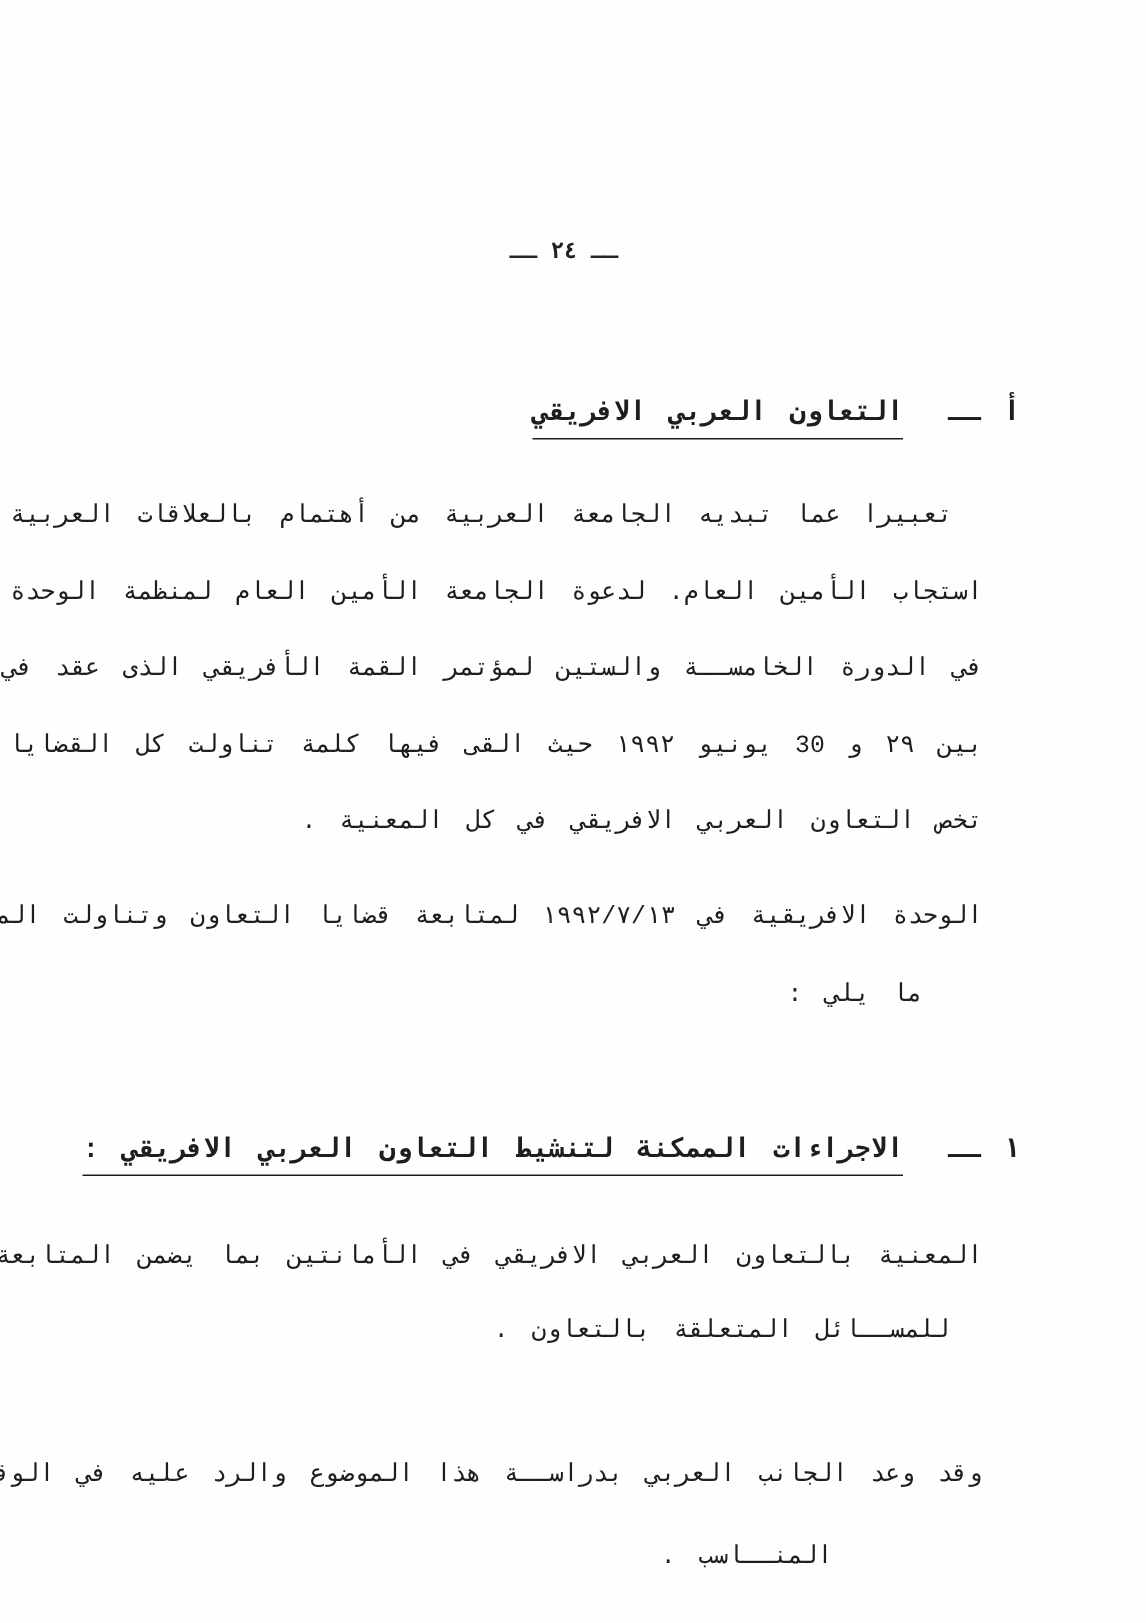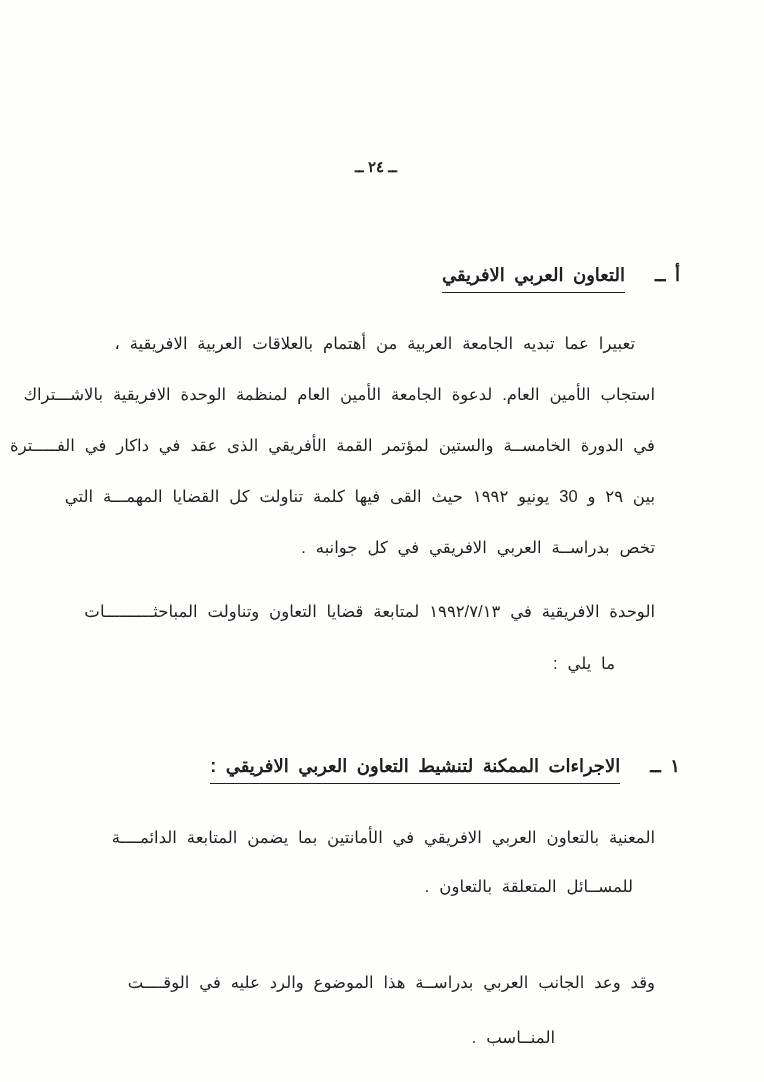--- a/index.html
+++ b/index.html
@@ -4,21 +4,21 @@
 <style>
   * { box-sizing: border-box; }
   html, body { margin: 0; padding: 0; background: #ffffff; }
 
   .page {
     position: relative;
     width: 764px;
     height: 1082px;
     margin: 0 auto;
     background: #fefefdff;
-    font-family: Liberation Sans, sans-serif;
+    font-family: Liberation Mono, monospace;
     color: #1e1e20;
     direction: rtl;
     overflow: hidden;
   }
 
   
   .pageno {
     position: absolute;
     top: 158px;
     left: 0;
@@ -85,21 +85,21 @@
 
   <div class="heading h-a">
     <span class="marker">أ ــ</span><span class="title">التعاون العربي الافريقي</span>
   </div>
 
   <div class="para p1">
     <div class="line ind-20">تعبيرا عما تبديه الجامعة العربية من أهتمام بالعلاقات العربية الافريقية ،</div>
     <div class="line">استجاب الأمين العام. لدعوة الجامعة الأمين العام لمنظمة الوحدة الافريقية بالاشـــتراك</div>
     <div class="line">في الدورة الخامســة والستين لمؤتمر القمة الأفريقي الذى عقد في داكار في الفـــــترة</div>
     <div class="line">بين ٢٩ و 30 يونيو ١٩٩٢ حيث القى فيها كلمة تناولت كل القضايا المهمـــة التي</div>
-    <div class="line">تخص بدراســة العربي الافريقي في كل جوانبه .</div>
+    <div class="line">تخص التعاون العربي الافريقي في كل المعنية .</div>
   </div>
 
   <div class="para p2">
     <div class="line">الوحدة الافريقية في ١٩٩٢/٧/١٣ لمتابعة قضايا التعاون وتناولت المباحثــــــــــات</div>
     <div class="line ind-40">ما يلي :</div>
   </div>
 
   <div class="heading h-1">
     <span class="marker">١ ــ</span><span class="title">الاجراءات الممكنة لتنشيط التعاون العربي الافريقي :</span>
   </div>

